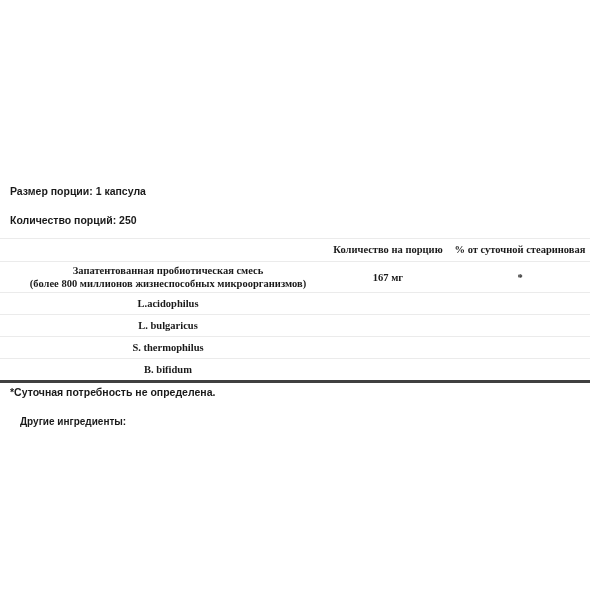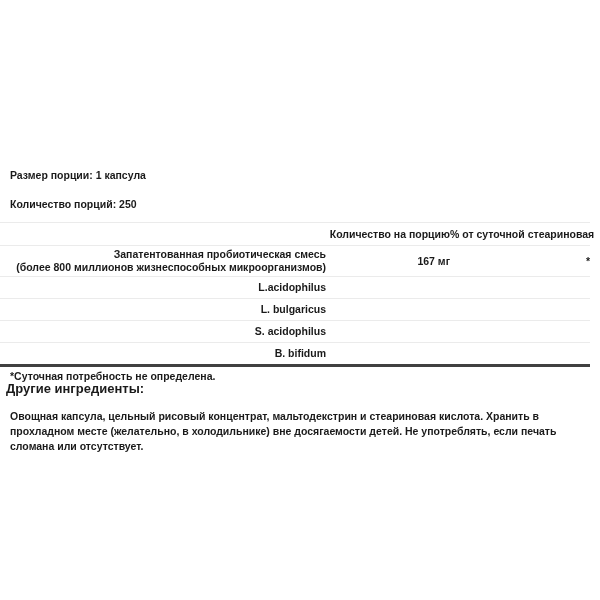--- a/index.html
+++ b/index.html
@@ -12,21 +12,21 @@
     background: #ffffff;
     font-family: "Liberation Sans", sans-serif;
     color: #1a1a1a;
     overflow: hidden;
     position: relative;
   }
 
   .panel {
     position: absolute;
     left: 0;
-    top: 0;
+    top: 16px;
     width: 478px;
   }
 
   
   .serving-block {
     padding: 0 10px;
   }
   .serving-line {
     font-size: 10.5px;
     font-weight: bold;
@@ -52,26 +52,27 @@
   .facts-table tr {
     border-top: 1px solid #ebebeb;
   }
   .facts-table tr.header-row {
     border-top: 1px solid #ebebeb;
   }
   .facts-table tr.last-row {
     border-bottom: 3px solid #404040;
   }
   .facts-table td, .facts-table th {
-    text-align: right;
+    text-align: center;
     vertical-align: middle;
     font-size: 10.5px;
     font-weight: bold;
     color: #1a1a1a;
     padding: 0;
+    font-family: Liberation Serif, serif;
   }
   .col-name   { width: 316px; padding-left: 10px !important; }
   .col-amount { width: 124px; }
   .col-dv     { width: 140px; }
 
   .header-row th {
     height: 22px;
     line-height: 22px;
     font-size: 10.5px;
     font-weight: bold;
@@ -101,25 +102,26 @@
   .footnote {
     padding: 0 10px;
     font-size: 10.5px;
     font-weight: bold;
     line-height: 1;
     color: #1a1a1a;
     margin-top: 4px;
     white-space: nowrap;
   }
   .other-heading {
-    padding: 0 6px;
-    font-size: 13px;
+    padding: 0 20px;
+    font-size: 10px;
     font-weight: bold;
     line-height: 1;
     color: #1a1a1a;
+    margin-top: 19px;
   }
   .other-body {
     padding: 0 10px;
     width: 580px;
     box-sizing: border-box;
     font-size: 10.5px;
     font-weight: bold;
     line-height: 15px;
     color: #1a1a1a;
     margin-top: 14px;
@@ -158,32 +160,31 @@
         <td class="col-dv"></td>
       </tr>
 
       <tr class="strain-row">
         <td class="col-name">L. bulgaricus</td>
         <td class="col-amount"></td>
         <td class="col-dv"></td>
       </tr>
 
       <tr class="strain-row">
-        <td class="col-name">S. acidophilus</td>
+        <td class="col-name">S. thermophilus</td>
         <td class="col-amount"></td>
         <td class="col-dv"></td>
       </tr>
 
       <tr class="strain-row last-row">
         <td class="col-name">B. bifidum</td>
         <td class="col-amount"></td>
         <td class="col-dv"></td>
       </tr>
     </tbody>
   </table>
 
   <div class="footnote">*Суточная потребность не определена.</div>
 
   <div class="other-heading">Другие ингредиенты:</div>
 
-  <div class="other-body">Овощная капсула, цельный рисовый концентрат, мальтодекстрин и стеариновая кислота. Хранить в прохладном месте (желательно, в холодильнике) вне досягаемости детей. Не употреблять, если печать сломана или отсутствует.</div>
 
 </div>
 
 </body></html>

